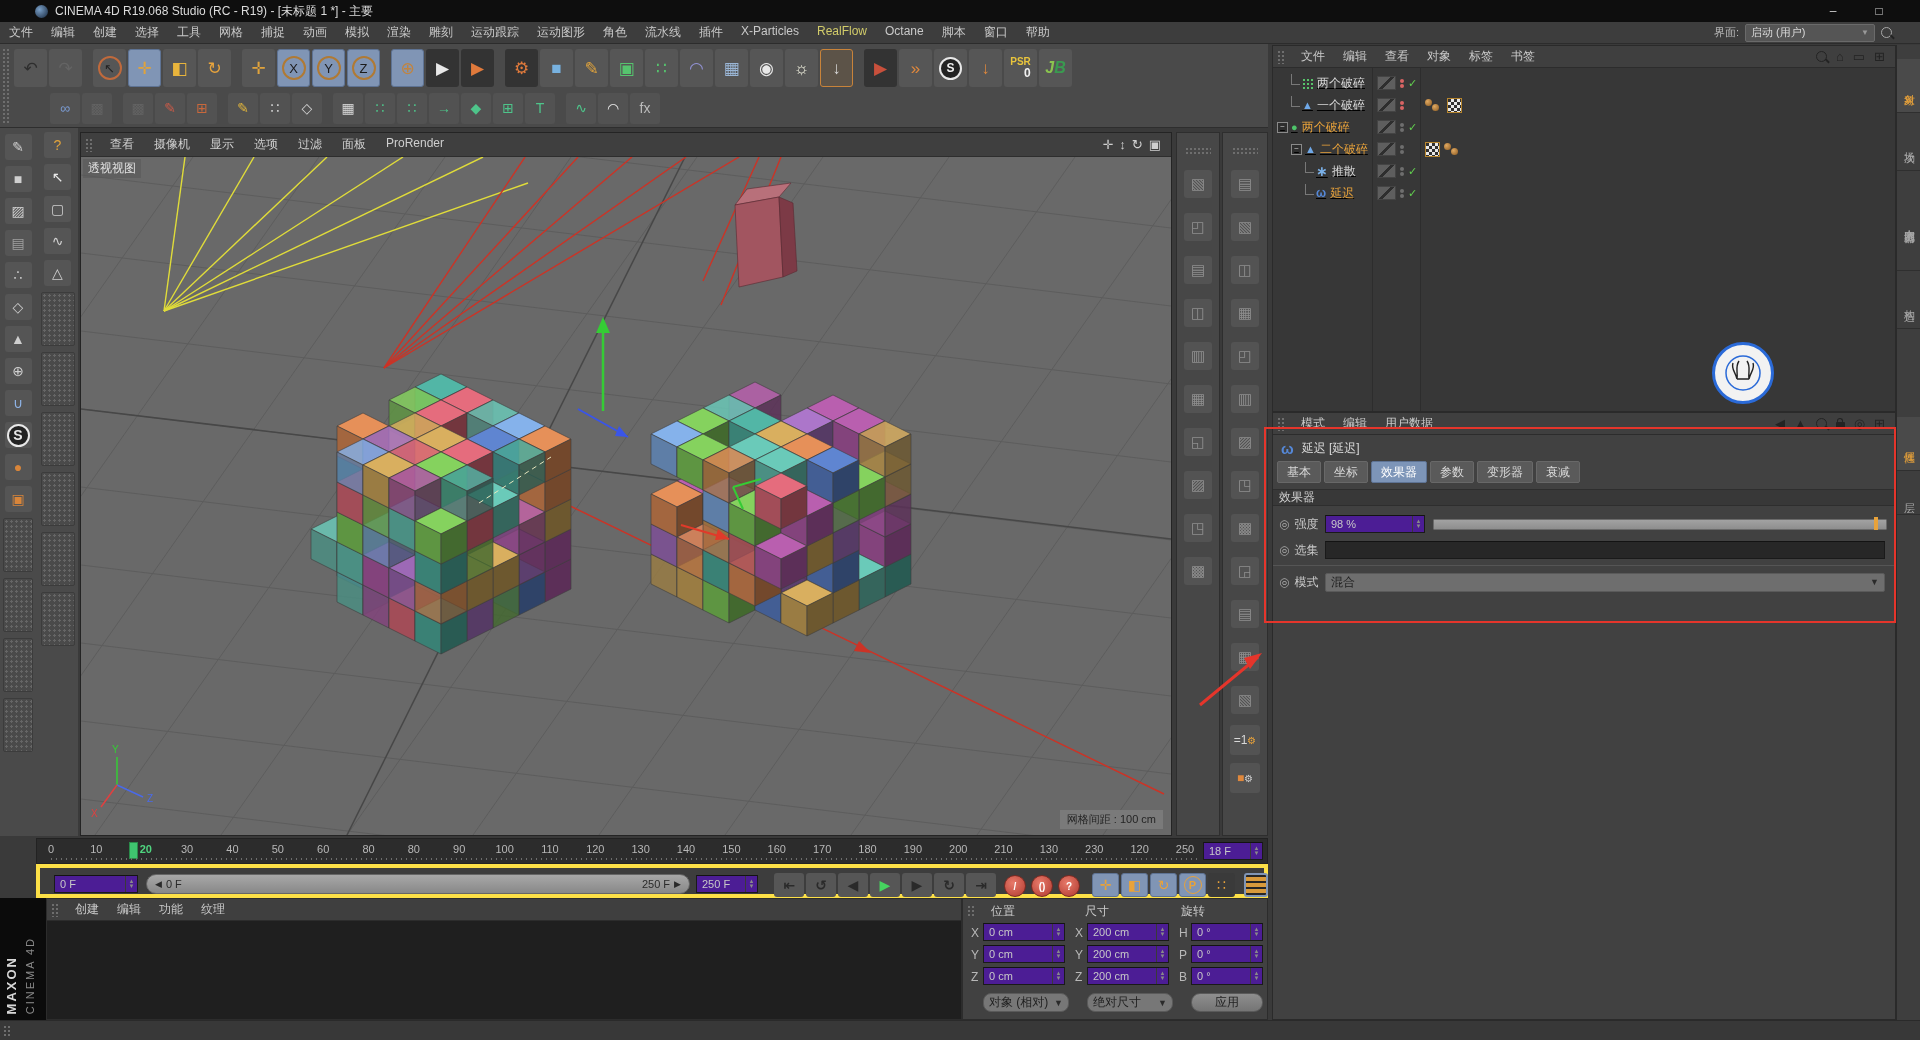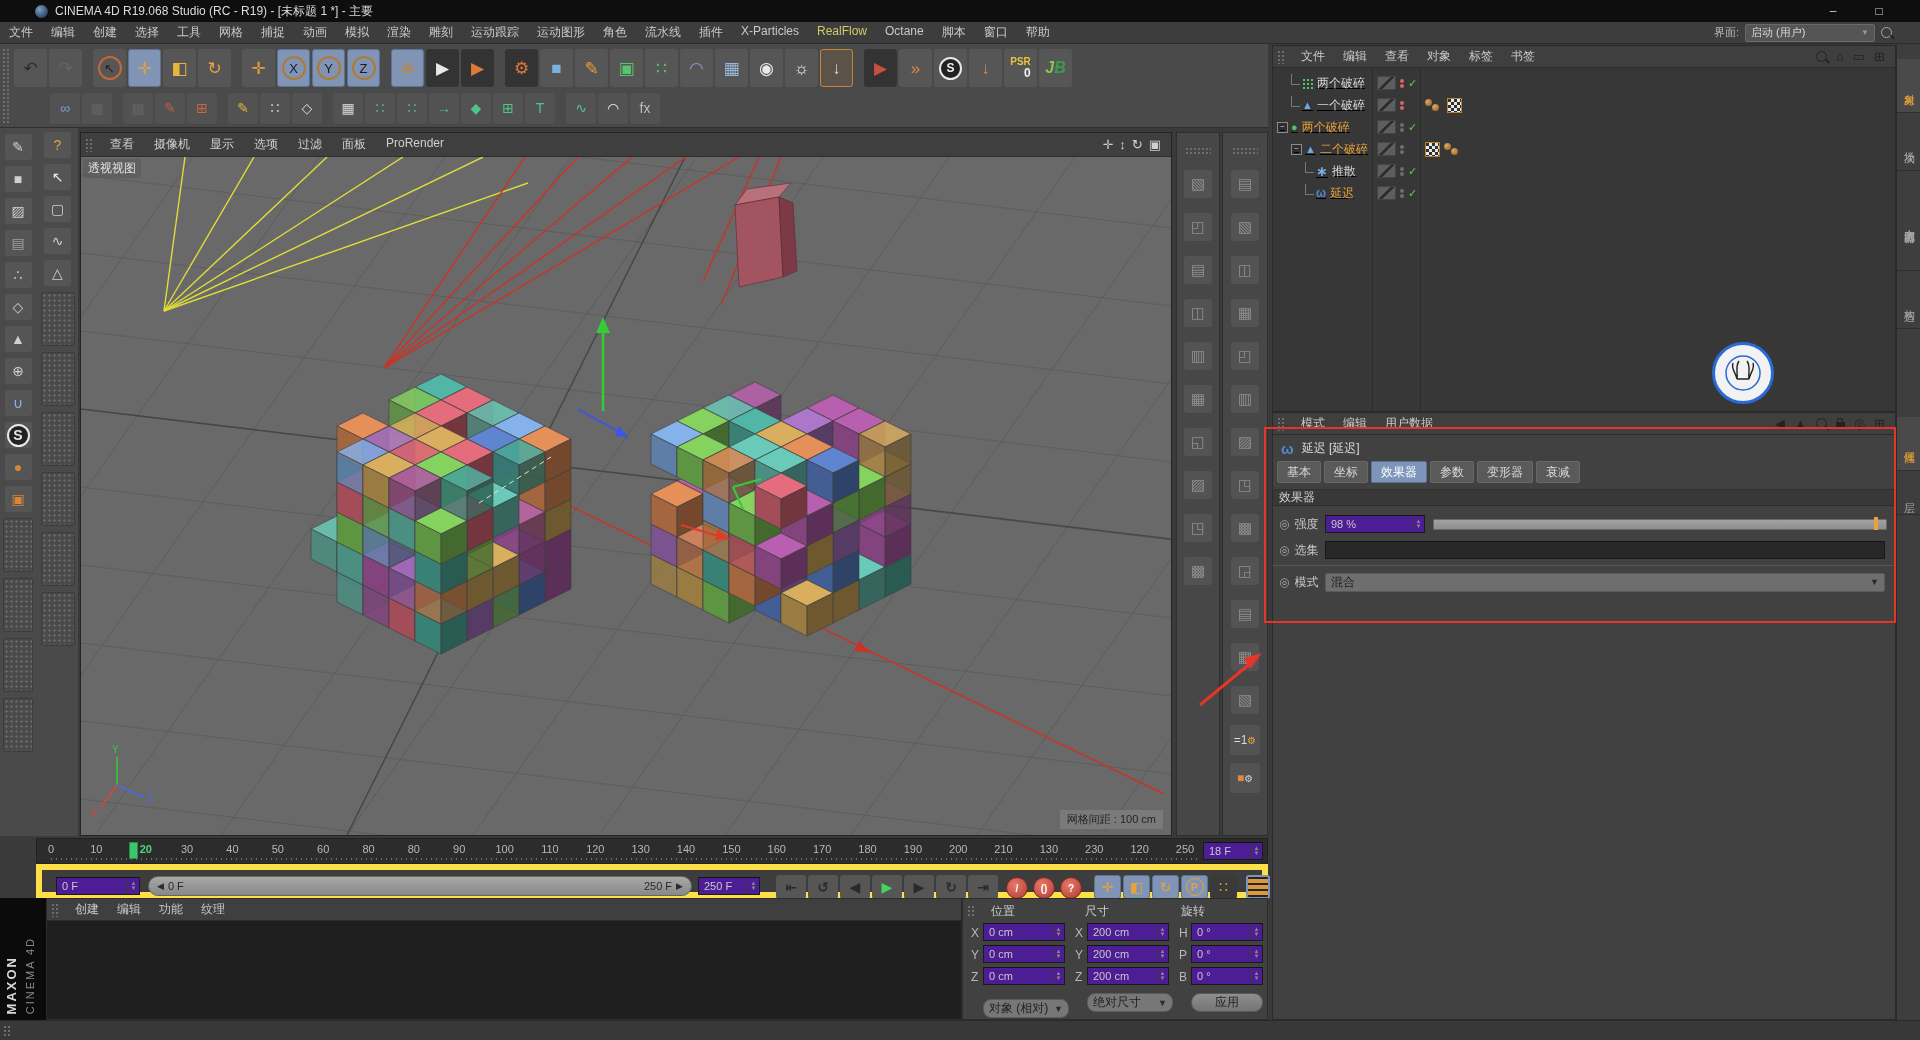--- a/index.html
+++ b/index.html
@@ -108,21 +108,21 @@
   .dropdown{background:#6e6e6e;border:1px solid #5a5a5a;height:19px;display:flex;align-items:center;color:#1f1f1f;font-size:12px;padding:0 5px;box-sizing:border-box;border-radius:2px;}
   .dd-arrow{margin-left:auto;font-size:9px;color:#2a2a2a;}
   
   #ruler{left:36px;top:838px;width:1232px;height:26px;background:#2c2c2c;border:1px solid #222;box-sizing:border-box;}
   #ruler:after{content:"";position:absolute;left:14px;right:70px;bottom:3px;height:2px;background-image:repeating-linear-gradient(90deg,#6e6e6e 0 1px,transparent 1px 5px);}
   .tick-label{position:absolute;top:4px;font-size:11px;color:#b8b8b8;transform:translateX(-50%);}
   #playhead{position:absolute;top:3px;width:9px;height:17px;background:#3fc46f;border:1px solid #2a8a4a;box-sizing:border-box;}
   #playhead-label{position:absolute;top:4px;font-size:11px;color:#4fd47f;font-weight:bold;}
   #frame-field{position:absolute;left:1166px;top:3px;width:60px;}
   
-  #transport{left:36px;top:864px;width:1232px;height:34px;background:#3d3d3d;border:6px solid #fde047;box-sizing:border-box;}
+  #transport{left:36px;top:864px;width:1232px;height:34px;background:#3d3d3d;border:4px solid #fde047;box-sizing:border-box;}
   .t-field{position:absolute;top:7px;}
   .range-bar{position:absolute;left:106px;top:6px;width:544px;height:20px;background:linear-gradient(#a8a8a8,#888);border-radius:10px;border:1px solid #666;box-sizing:border-box;color:#2a2a2a;font-size:11px;display:flex;align-items:center;padding:0 8px;}
   .t-btn{position:absolute;top:5px;width:30px;height:24px;background:#565656;border-radius:3px;display:flex;align-items:center;justify-content:center;color:#2a2a2a;font-size:14px;font-weight:bold;}
   .key-btn{position:absolute;top:7px;width:22px;height:22px;border-radius:50%;background:radial-gradient(circle at 40% 35%,#e87a6a,#b03a30);border:1px solid #7a2a22;box-sizing:border-box;display:flex;align-items:center;justify-content:center;color:#fff;font-size:10px;font-weight:bold;}
   .f-btn{position:absolute;top:5px;width:27px;height:24px;border-radius:3px;display:flex;align-items:center;justify-content:center;font-size:14px;color:#e8a23a;background:#3a3a3a;}
   .f-blue{background:#8095b5;border:1px solid #5e7394;box-sizing:border-box;}
   .p-circle{border:1.5px solid #e8a23a;border-radius:50%;width:16px;height:16px;display:flex;align-items:center;justify-content:center;font-size:11px;font-weight:bold;}
   .film-btn{position:absolute;left:1204px;top:5px;width:24px;height:24px;background:repeating-linear-gradient(0deg,#262626 0 2px,#d89a3c 2px 6px);border:2px solid #8095b5;box-sizing:border-box;border-radius:3px;}
   
   #mm-brand{left:0;top:898px;width:46px;height:122px;background:#0b0b0b;}
@@ -1432,21 +1432,21 @@
         </span>
       </div>
       <span class="coord-label" style="left: 216px; top: 71px;">B</span>
       <div class="field" style="position: absolute; left: 228px; top: 68px; width: 72px;">
         <span class="field-val">0 °</span>
         <span class="stepper">
           <span>▲</span>
           <span>▼</span>
         </span>
       </div>
-      <div class="dropdown" style="position: absolute; left: 20px; top: 100px; width: 86px; border-radius: 8px; background: rgb(119, 119, 119);">
+      <div class="dropdown" style="position: absolute; left: 20px; top: 94px; width: 86px; border-radius: 8px; background: rgb(119, 119, 119);">
         <span>对象 (相对)</span>
         <span class="dd-arrow">▼</span>
       </div>
       <div class="dropdown" style="position: absolute; left: 124px; top: 94px; width: 86px; border-radius: 8px; background: rgb(119, 119, 119);">
         <span>绝对尺寸</span>
         <span class="dd-arrow">▼</span>
       </div>
       <div class="dropdown" style="position: absolute; left: 228px; top: 94px; width: 72px; border-radius: 9px; background: linear-gradient(rgb(142, 142, 142), rgb(117, 117, 117)); justify-content: center;">
         <span>应用</span>
       </div>

